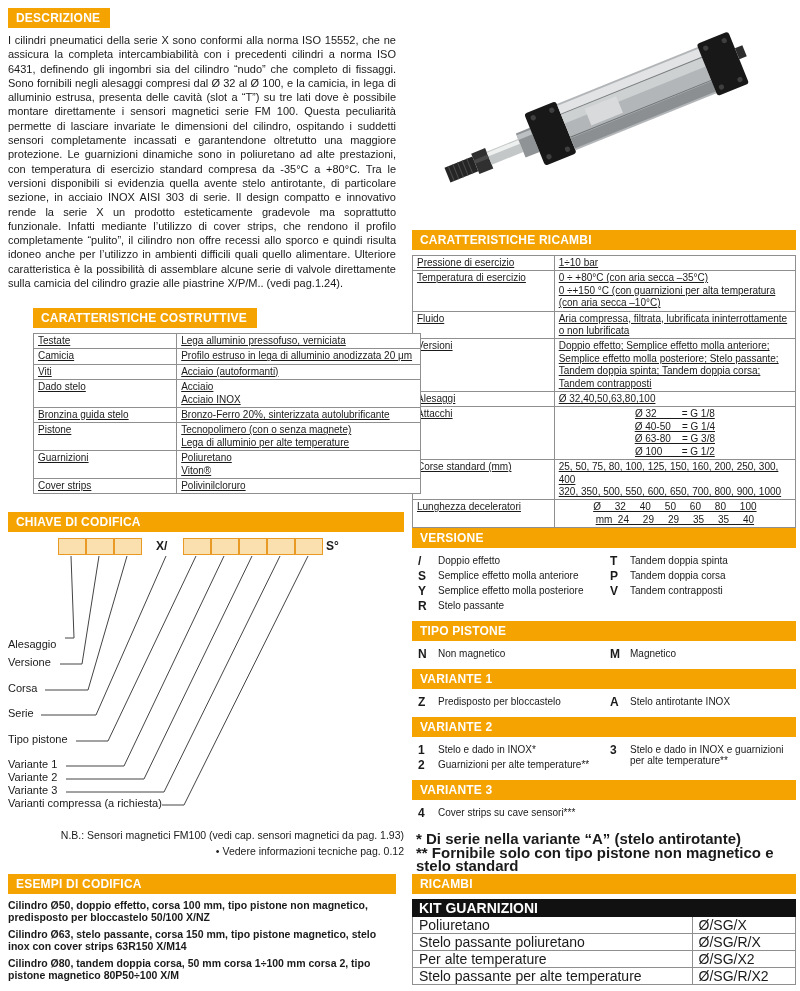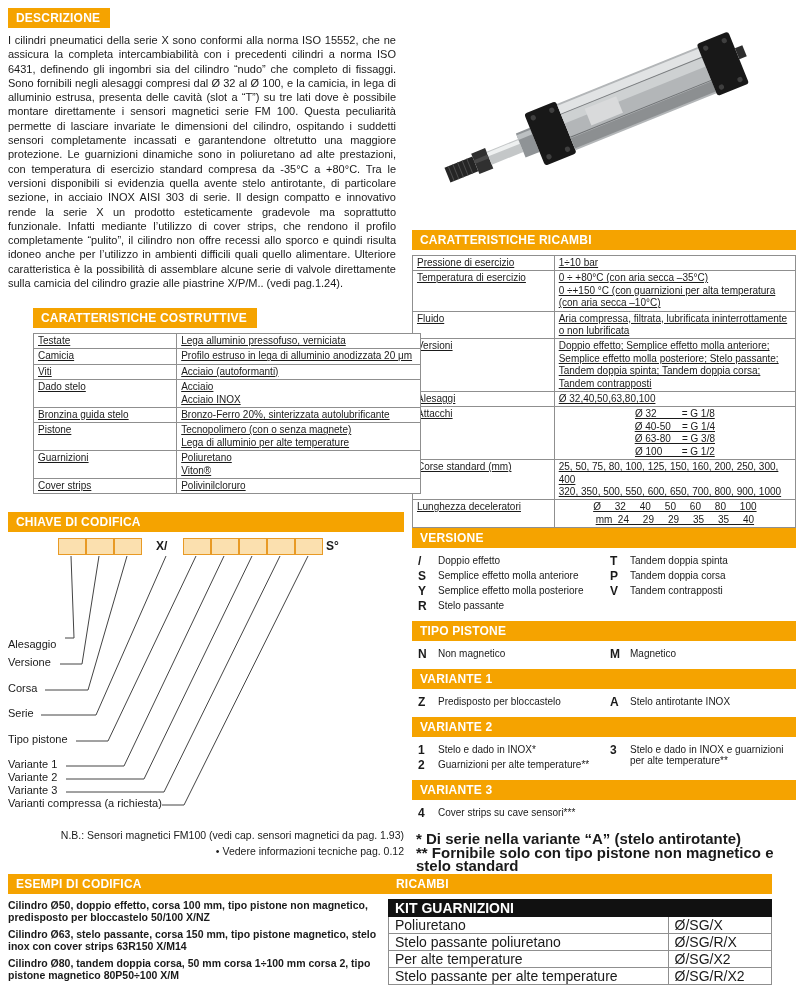--- a/index.html
+++ b/index.html
@@ -421,21 +421,21 @@
   </div>
 </div>
 
 <div class="sec" style="left:8px;top:874px;width:388px;">
   <div class="hbar full">ESEMPI DI CODIFICA</div>
   <p class="ex">Cilindro Ø50, doppio effetto, corsa 100 mm, tipo pistone non magnetico, predisposto per bloccastelo 50/100 X/NZ</p>
   <p class="ex">Cilindro Ø63, stelo passante, corsa 150 mm, tipo pistone magnetico, stelo inox con cover strips 63R150 X/M14</p>
   <p class="ex">Cilindro Ø80, tandem doppia corsa, 50 mm corsa 1÷100 mm corsa 2, tipo pistone magnetico 80P50÷100 X/M</p>
 </div>
 
-<div class="sec" style="left:388px;top:874px;width:384px;">
+<div class="sec" style="left:412px;top:874px;width:384px;">
   <div class="hbar full">RICAMBI</div>
   <table class="ric">
     <tbody>
         <tr class="kit">
       <td colspan="2">KIT GUARNIZIONI</td>
     </tr>
     <tr>
       <td>Poliuretano</td>
       <td class="code">Ø/SG/X</td>
     </tr>

